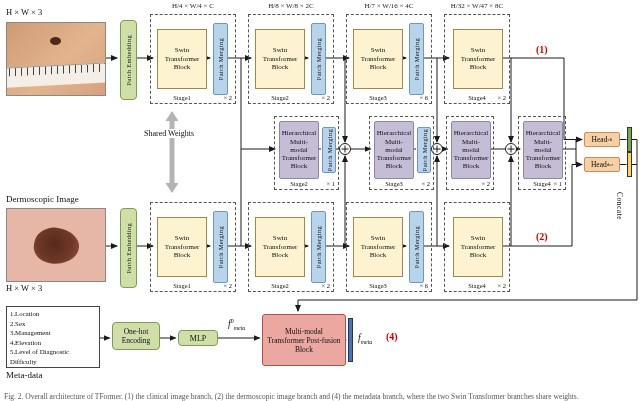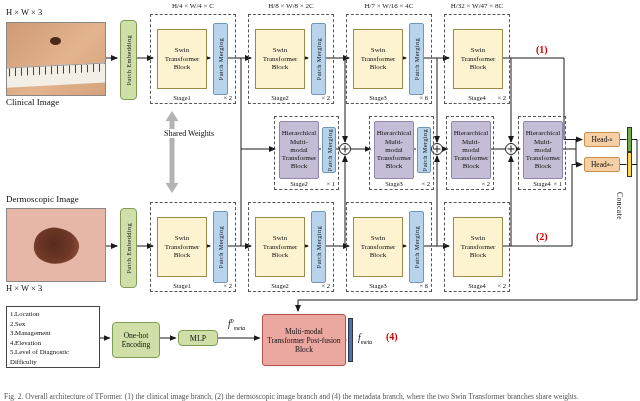--- a/index.html
+++ b/index.html
@@ -41,21 +41,21 @@
   .bar{position:absolute;width:5px;height:25px;border:1px solid #333;box-sizing:border-box;}
   .pf{position:absolute;background:#eba8a0;border:1px solid #b05048;box-sizing:border-box;border-radius:3px;
       display:flex;align-items:center;justify-content:center;text-align:center;font-size:7.5px;line-height:9px;padding:0 4px;}
   .gbox{position:absolute;background:#cfdfa7;border:1px solid #7f9c53;box-sizing:border-box;border-radius:4px;
         display:flex;align-items:center;justify-content:center;text-align:center;font-size:7.5px;line-height:9px;}
   .metabox{position:absolute;border:1px solid #444;box-sizing:border-box;padding:2px 3px;
            font-size:6.8px;line-height:9.5px;text-align:left;}
   .flabel{position:absolute;font-size:9.5px;font-style:italic;}
   .flabel sup{font-size:6px;font-style:normal;}
   .flabel sub{font-size:6px;}
-  .sw-label{position:absolute;font-size:8px;background:#fff;padding:0 2px;z-index:3;margin-left:20px;}
+  .sw-label{position:absolute;font-size:8px;background:#fff;padding:0 2px;z-index:3;}
   .concate{position:absolute;writing-mode:vertical-rl;font-size:7.5px;letter-spacing:.5px;}
   .caption{position:absolute;left:4px;top:390px;width:634px;height:11px;overflow:hidden;
            font-size:7.5px;line-height:13px;color:#555;white-space:nowrap;font-family:Liberation Serif, serif;}
 </style>
 </head>
 <body>
 
 <div class="canvas">
 
   <svg class="wires" width="640" height="401">
@@ -146,21 +146,20 @@
   <div class="lbl" style="left:6px;top:7px;width:100px;font-size:8.5px">H × W × 3</div>
 
   <div class="photo" style="left:6px;top:22px;width:100px;height:74px">
     <div class="clinical-bg">
       <div class="mole"></div>
       <div class="ruler">
           <div class="ruler-ticks"></div>
         </div>
     </div>
   </div>
-  <div class="lbl" style="left:6px;top:97px;width:100px">Clinical Image</div>
 
   <div class="vbox" style="left:120px;top:20px;width:17px;height:80px">
     <span class="vtext">Patch Embedding</span>
   </div>
 
   <div class="sdim" style="left:150px;top:1px;width:86px">H/4 × W/4 × C</div>
   <div class="sdim" style="left:248px;top:1px;width:86px">H/8 × W/8 × 2C</div>
   <div class="sdim" style="left:346px;top:1px;width:86px">H/7 × W/16 × 4C</div>
   <div class="sdim" style="left:444px;top:1px;width:66px">H/32 × W/47 × 8C</div>
 
@@ -279,22 +278,23 @@
   </div>
   <div class="tag" style="left:536px;top:231px">(2)</div>
 
   <div class="metabox" style="left:6px;top:306px;width:94px;height:62px">
     <div>1.Location</div>
     <div>2.Sex</div>
     <div>3.Management</div>
     <div>4.Elevation</div>
     <div>5.Level of Diagnostic Difficulty</div>
   </div>
-
-  <div class="gbox" style="left:112px;top:322px;width:48px;height:36px">One-hot Encoding</div>
+  <div class="lbl" style="left:6px;top:370px;width:94px">Meta-data</div>
+
+  <div class="gbox" style="left:112px;top:322px;width:48px;height:28px">One-hot Encoding</div>
   <div class="gbox" style="left:178px;top:330px;width:40px;height:16px;font-size:8px">MLP</div>
 
   <div class="flabel" style="left:228px;top:318px">
     <span>f</span><sup>0</sup><sub>meta</sub>
   </div>
 
   <div class="pf" style="left:262px;top:314px;width:84px;height:52px">Multi-modal Transformer Post-fusion Block</div>
 
   <div class="bar" style="left:348px;top:318px;height:44px;background:#4472c4"></div>
   <div class="flabel" style="left:358px;top:333px">

